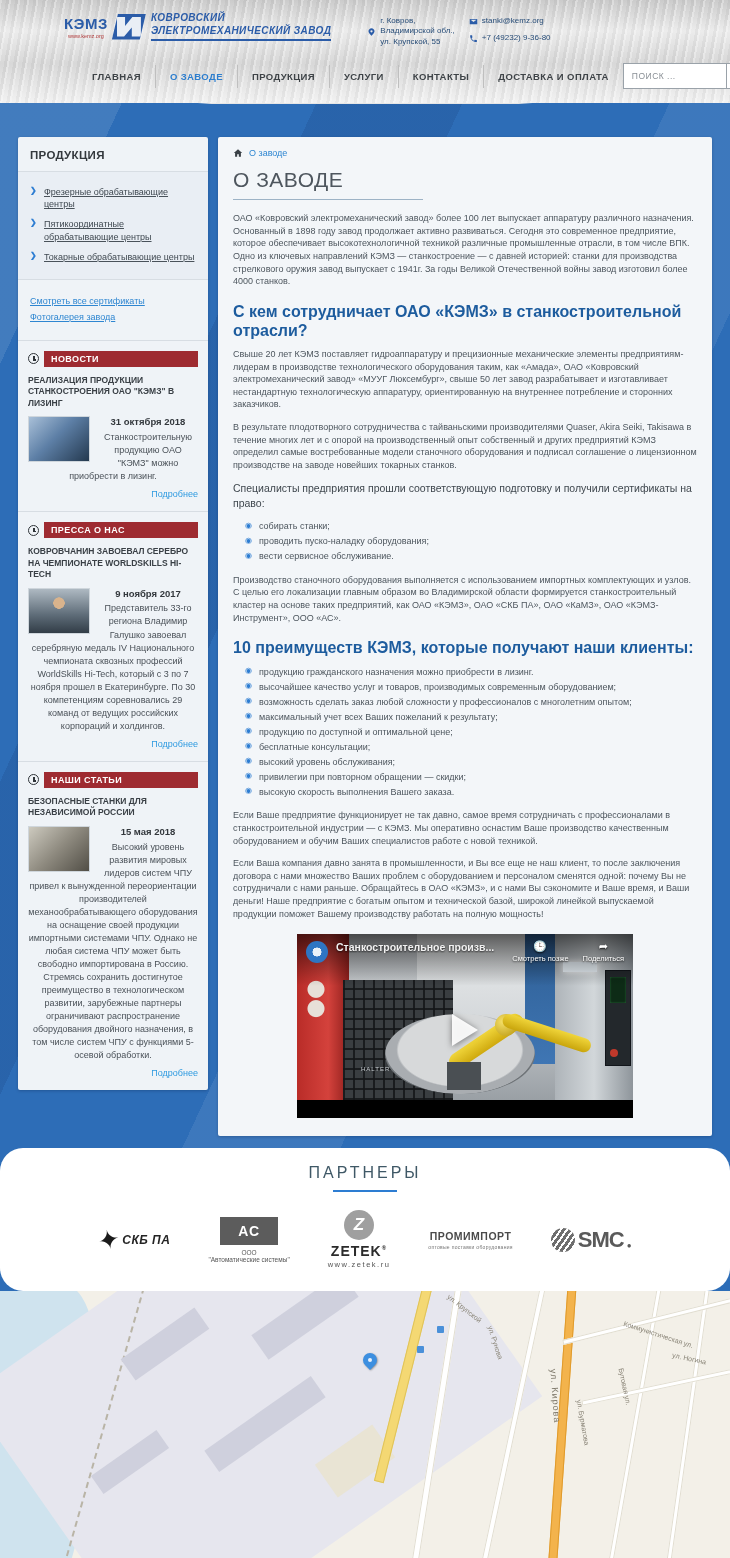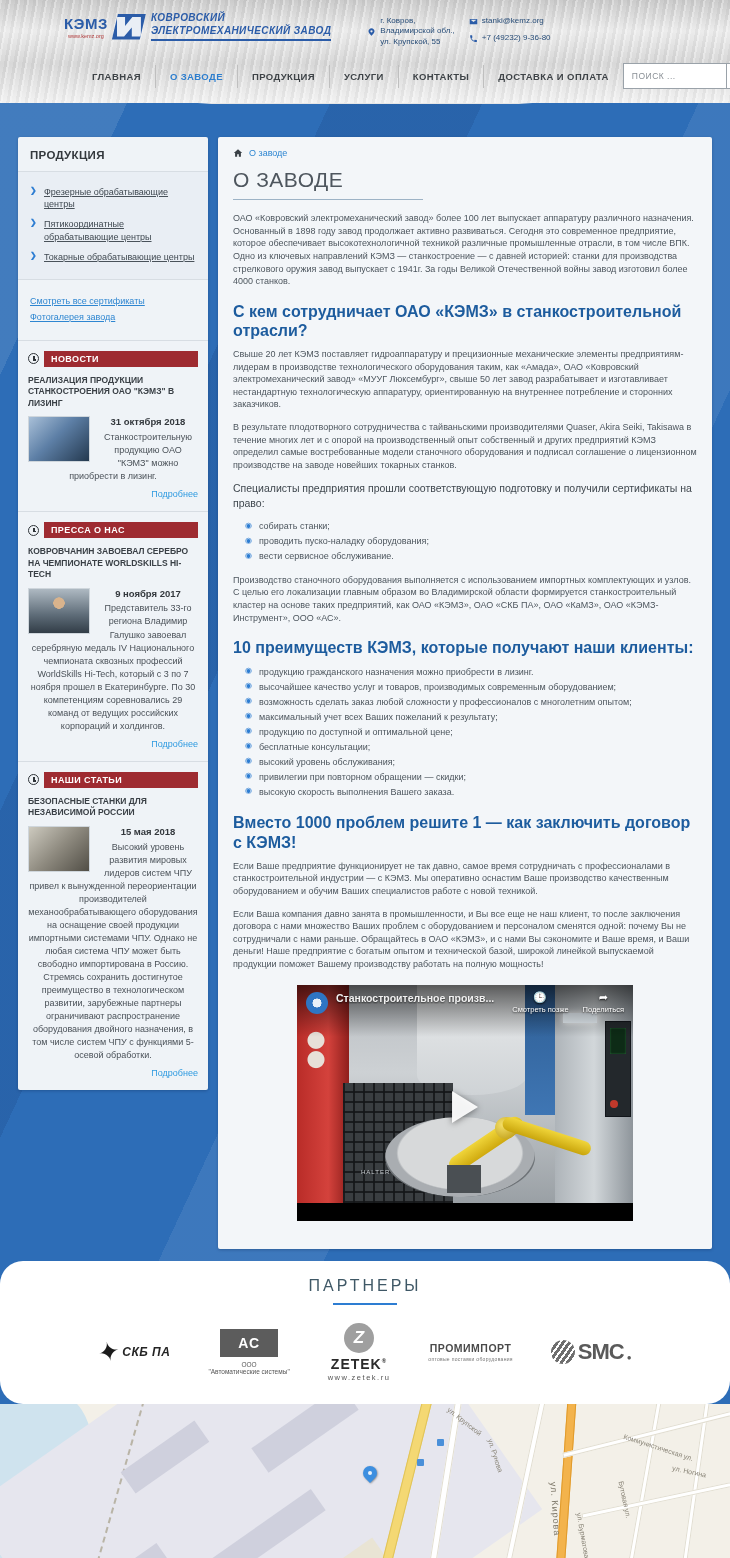--- a/index.html
+++ b/index.html
@@ -111,21 +111,21 @@
   .page-title{ font-size:21px; font-weight:normal; color:#4e565e; letter-spacing:.5px; margin:8px 0 0; }
   .title-rule{ width:190px; height:1px; background:#9db3c6; margin:7px 0 12px; }
   .content p{ font-size:9px; line-height:1.4; margin:8px 0 10px; color:#4d565e; }
   .content p.lead{ font-size:10.5px; color:#3f474e; margin:4px 0 8px; }
   .content h2{ font-size:16px; font-weight:bold; color:#1d5c9e; line-height:1.2; margin:14px 0 7px; }
   .dot-list{ list-style:none; margin:0 0 10px 12px; }
   .dot-list li{ position:relative; font-size:9px; color:#4d565e; padding:2.5px 0 2.5px 14px; }
   .dot-list li::before{ content:"◉"; position:absolute; left:0; top:2px; font-size:8px; color:#2d7dd2; }
 
   
-  .video-wrap{ width:336px; height:236px; margin:14px auto 12px; position:relative; background:#1b1d1f; cursor:pointer; overflow:hidden; }
+  .video-wrap{ width:336px; height:184px; margin:14px auto 2px; position:relative; background:#1b1d1f; cursor:pointer; overflow:hidden; }
   .vid-scene{ position:absolute; inset:0 0 18px 0; background:linear-gradient(180deg,#b9bdc1 0%,#cdd1d4 40%,#9aa0a5 100%); }
   .vid-red{ position:absolute; left:0; top:0; width:52px; height:100%; background:linear-gradient(90deg,#b92c28,#d4423c 60%,#8f1f1c); }
   .vid-red::before{ content:""; position:absolute; left:10px; top:46px; width:18px; height:52px; background:radial-gradient(circle at 50% 18%, #e7e0d8 8px, rgba(0,0,0,0) 9px), radial-gradient(circle at 50% 55%, #e7e0d8 8px, rgba(0,0,0,0) 9px); }
   .vid-cage{ position:absolute; left:46px; bottom:0; width:110px; height:120px;
     background:repeating-linear-gradient(90deg, rgba(20,22,24,.85) 0 2px, rgba(0,0,0,0) 2px 10px), repeating-linear-gradient(0deg, rgba(20,22,24,.85) 0 2px, rgba(0,0,0,0) 2px 10px), #3a3e41; }
   .vid-wall{ position:absolute; left:120px; top:0; width:110px; height:110px; background:linear-gradient(180deg,#e9ebec,#cfd3d6); border-radius:0 0 50% 50%/0 0 18% 18%; }
   .vid-table{ position:absolute; left:88px; bottom:6px; width:150px; height:80px; border-radius:50%; background:radial-gradient(ellipse at 50% 45%, #d7d9da 0 58%, #a9adb1 60% 70%, #6f7478 71% 100%); }
   .vid-blue{ position:absolute; left:228px; top:0; width:46px; height:130px; background:linear-gradient(180deg,#2e5e94,#3f76b4); }
   .vid-machine{ position:absolute; right:0; top:0; width:78px; height:100%; background:linear-gradient(90deg,#aeb4b9,#d2d7da 50%,#8e959b); }
   .vid-machine::before{ content:""; position:absolute; left:8px; top:28px; width:34px; height:10px; background:#eaf2f8; box-shadow:0 0 6px #fff; }
@@ -338,21 +338,20 @@
         <li><span>высочайшее качество услуг и товаров, производимых современным оборудованием;</span></li>
         <li><span>возможность сделать заказ любой сложности у профессионалов с многолетним опытом;</span></li>
         <li><span>максимальный учет всех Ваших пожеланий к результату;</span></li>
         <li><span>продукцию по доступной и оптимальной цене;</span></li>
         <li><span>бесплатные консультации;</span></li>
         <li><span>высокий уровень обслуживания;</span></li>
         <li><span>привилегии при повторном обращении — скидки;</span></li>
         <li><span>высокую скорость выполнения Вашего заказа.</span></li>
       </ul>
 
-    <h2>Вместо 1000 проблем решите 1 — как заключить договор с КЭМЗ!</h2>
     <p>Если Ваше предприятие функционирует не так давно, самое время сотрудничать с профессионалами в станкостроительной индустрии — с КЭМЗ. Мы оперативно оснастим Ваше производство качественным оборудованием и обучим Ваших специалистов работе с новой техникой.</p>
     <p>Если Ваша компания давно занята в промышленности, и Вы все еще не наш клиент, то после заключения договора с нами множество Ваших проблем с оборудованием и персоналом сменятся одной: почему Вы не сотрудничали с нами раньше. Обращайтесь в ОАО «КЭМЗ», и с нами Вы сэкономите и Ваше время, и Ваши деньги! Наше предприятие с богатым опытом и технической базой, широкой линейкой выпускаемой продукции поможет Вашему производству работать на полную мощность!</p>
 
     <div class="video-wrap">
       <div class="vid-scene">
         <div class="vid-wall"></div>
         <div class="vid-blue"></div>
         <div class="vid-machine"></div>
         <div class="vid-panel"></div>
         <div class="vid-red"></div>

